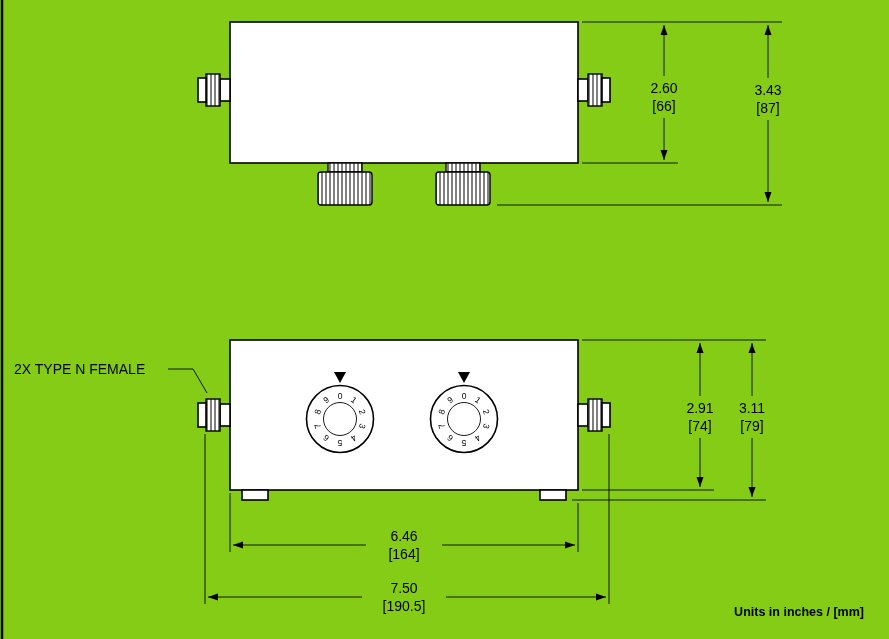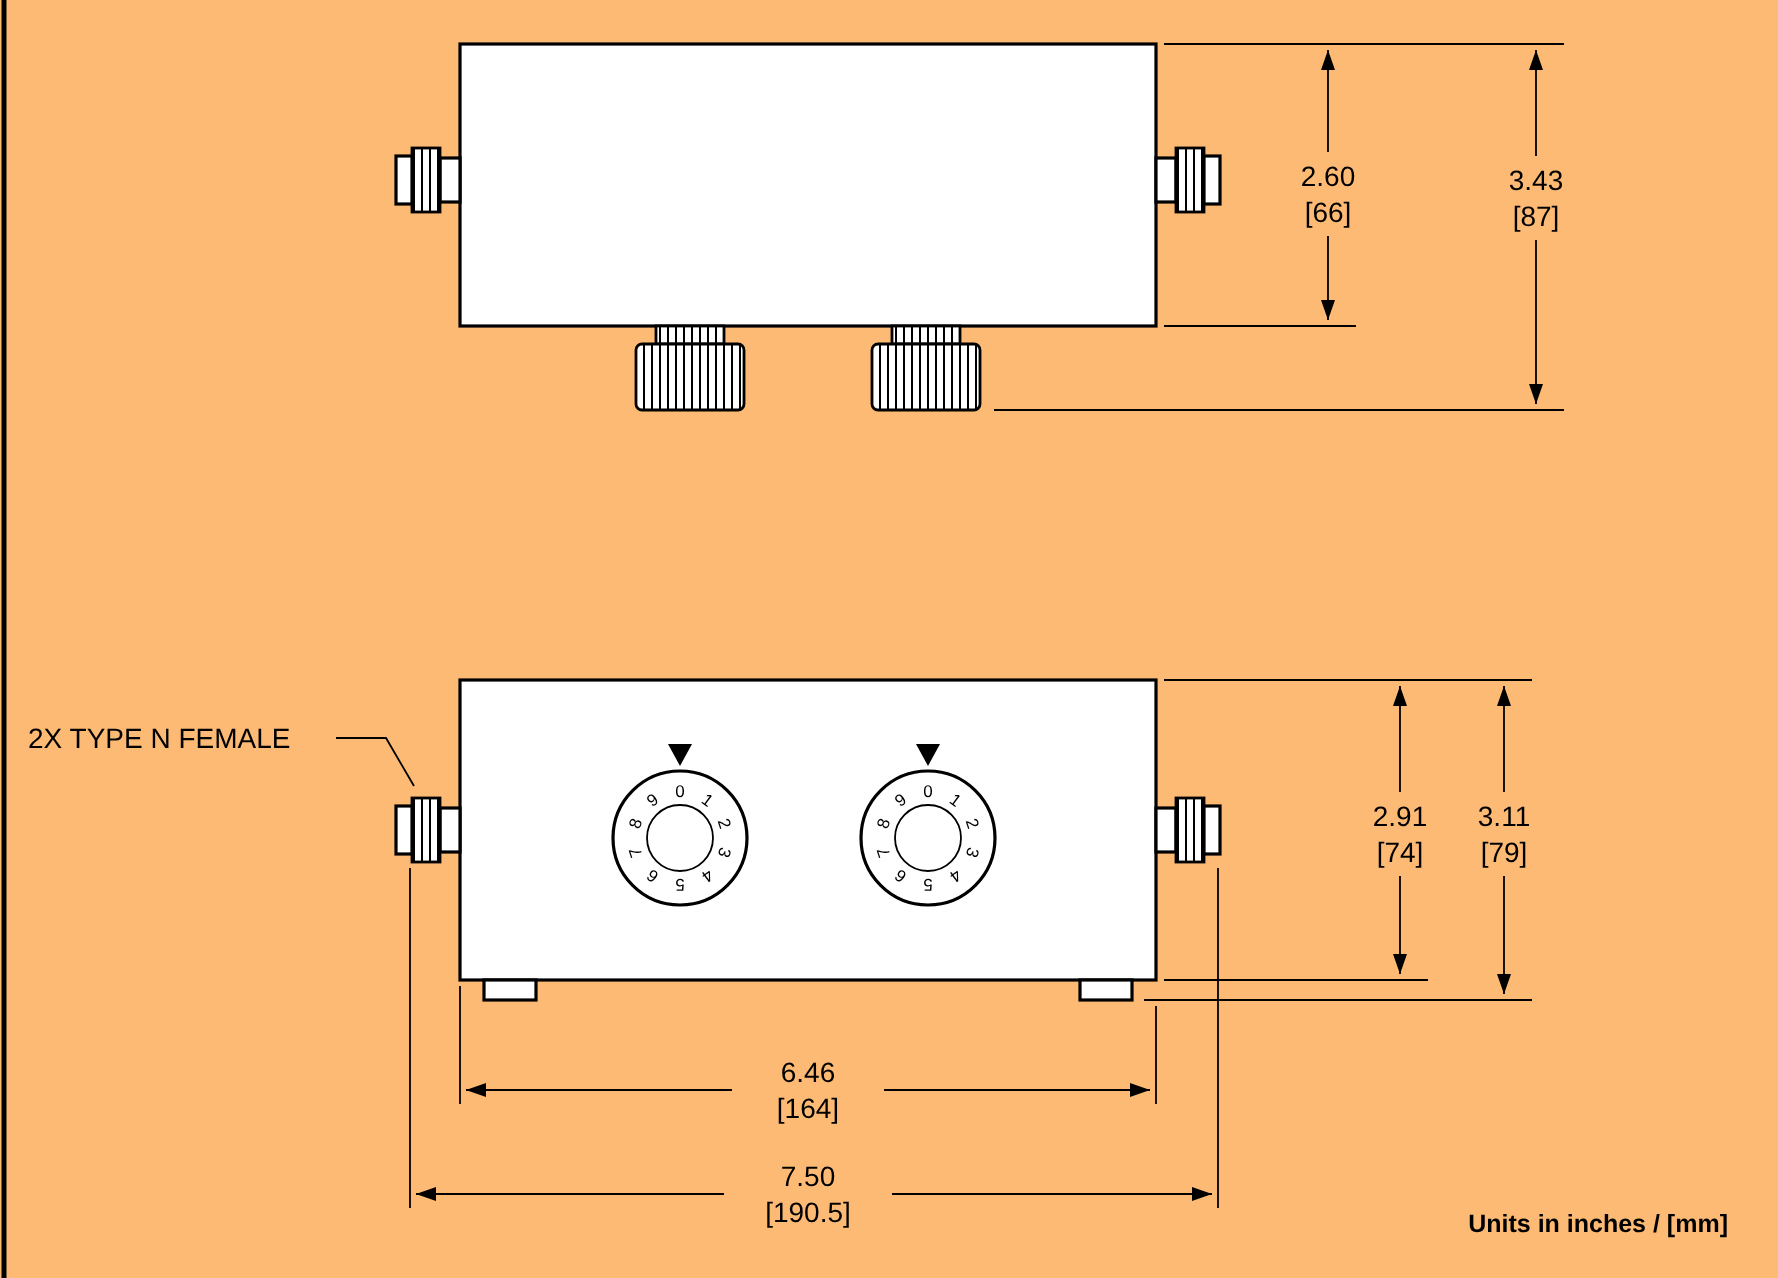--- a/index.html
+++ b/index.html
@@ -7,21 +7,21 @@
     padding: 0;
     background: #ffffff;
     width: 889px;
     height: 639px;
     font-family: "Liberation Sans", sans-serif;
   }
   .sheet {
     position: relative;
     width: 889px;
     height: 639px;
-    background: #fdba74;
+    background: #84cc16;
     overflow: hidden;
   }
   svg { display: block; }
   .outline     { fill: #ffffff; stroke: #000000; stroke-width: 1.6; }
   .outline-k   { fill: url(#knurl); stroke: #000000; stroke-width: 1.4; }
   .thin        { stroke: #000000; stroke-width: 0.9; fill: none; }
   .dimline     { stroke: #000000; stroke-width: 0.9; fill: none; }
   .solid       { fill: #000000; stroke: none; }
   .dim-text    { font-size: 14px; fill: #000000; text-anchor: middle; dominant-baseline: central; }
   .label-text  { font-size: 14px; fill: #000000; }

